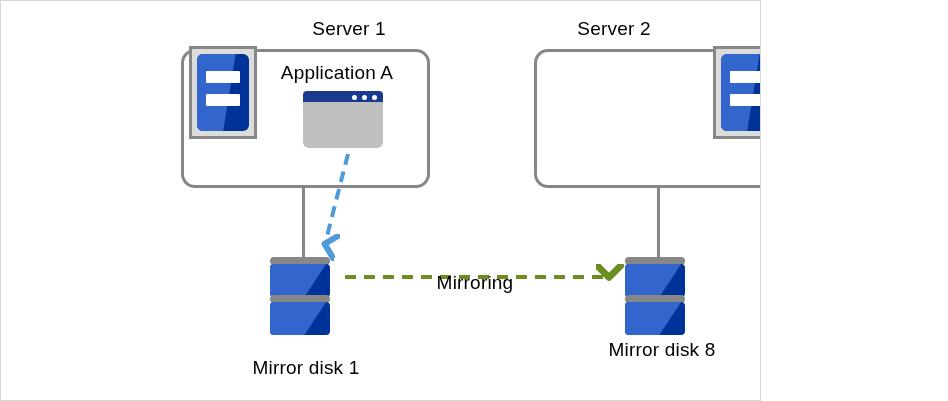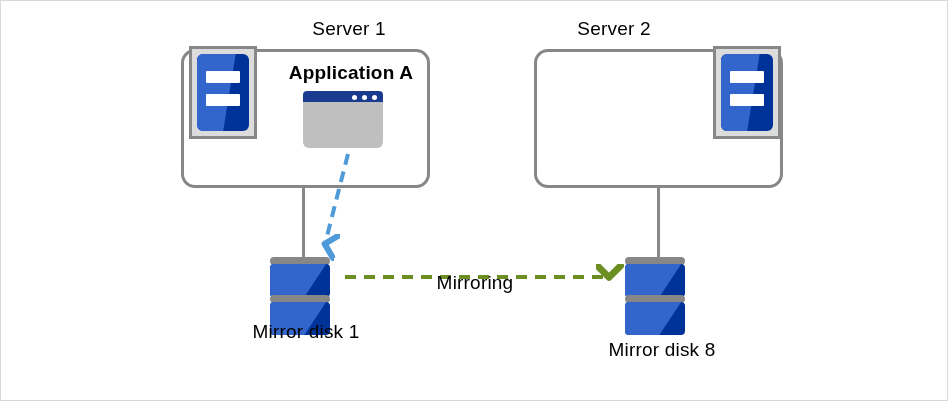--- a/index.html
+++ b/index.html
@@ -6,43 +6,43 @@
   html, body {
     margin: 0;
     padding: 0;
     background: #ffffff;
   }
   body {
     font-family: "Liberation Sans", sans-serif;
   }
   #canvas {
     position: relative;
-    width: 948px;
+    width: 761px;
     height: 401px;
     background: #ffffff;
     box-sizing: border-box;
     border: 1px solid #d9d9d9;
     overflow: hidden;
   }
 
   
   .label {
     position: absolute;
     color: #000000;
     font-size: 19px;
     line-height: 22px;
     white-space: nowrap;
     letter-spacing: 0.2px;
   }
   .label.center { transform: translateX(-50%); }
 
   #server1-title { left: 348px; top: 17px; }
   #server2-title { left: 613px; top: 17px; text-align: center; }
-  #app-a-title   { left: 350px; top: 61px; font-weight: bold; }
-  #disk1-label   { left: 305px; top: 320px; }
+  #app-a-title   { left: 336px; top: 61px; }
+  #disk1-label   { left: 305px; top: 356px; }
   #disk2-label   { left: 661px; top: 338px; }
   #mirroring-label { left: 474px; top: 271px; }
 
   
   .server-box {
     position: absolute;
     box-sizing: border-box;
     border: 3px solid #878787;
     border-radius: 14px;
     background: #ffffff;

